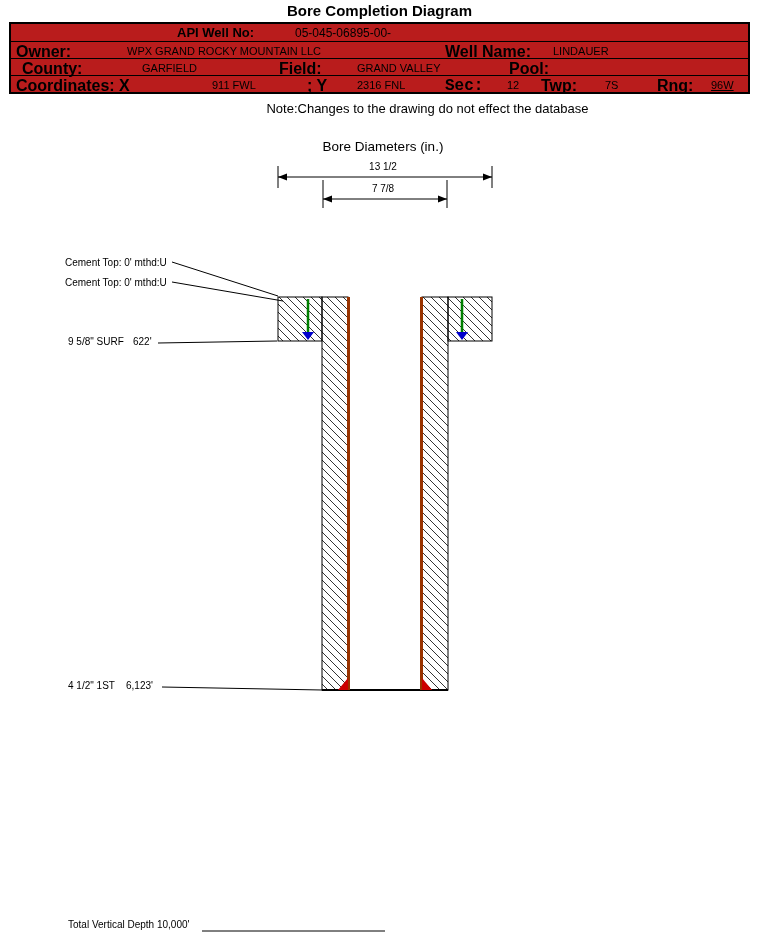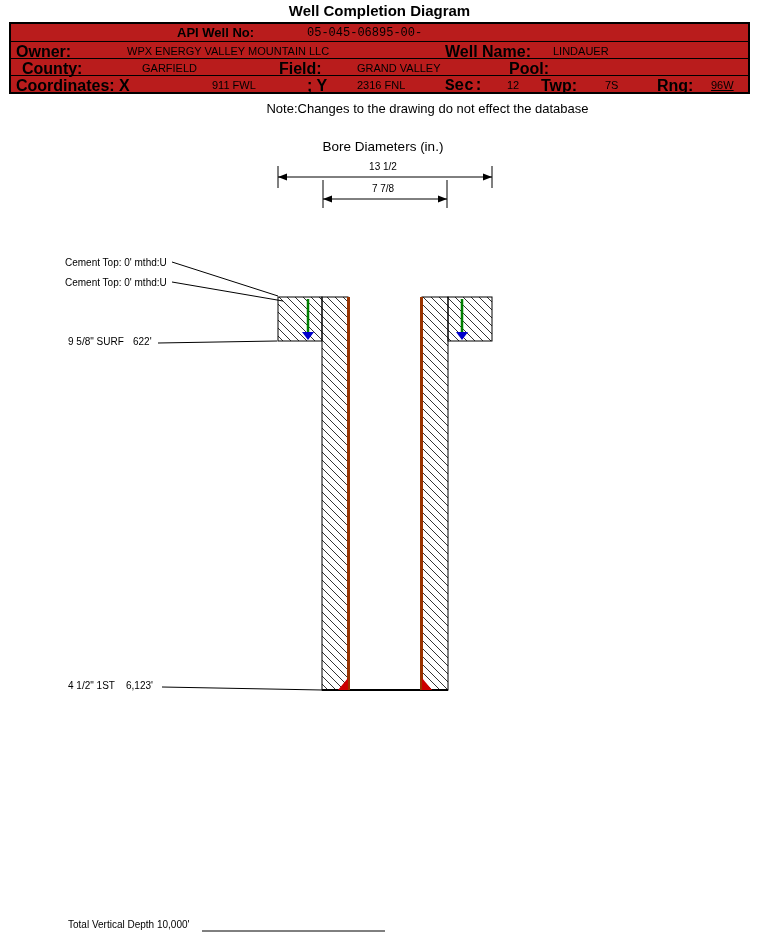--- a/index.html
+++ b/index.html
@@ -17,30 +17,30 @@
   .val { position:absolute; top:3px; font-size:11px; white-space:nowrap; }
   .note { position:absolute; top:101px; left:0; width:100%; text-align:center; font-size:13px;margin-left:48px; }
   svg.diagram { position:absolute; top:130px; left:0; }
   svg text { font-family:"Liberation Sans", sans-serif; fill:#000; }
 </style>
 </head>
 <body>
 
 <div class="page">
 
-  <div class="doc-title">Well Completion Diagram</div>
+  <div class="doc-title">Bore Completion Diagram</div>
 
   <div class="info-table">
     <div class="info-row">
       <span class="lbl" style="left:166px; font-size:13px;">API Well No:</span>
-      <span class="val" style="left:296px; font-size:12px; top:2px;font-family:Liberation Mono, monospace;">05-045-06895-00-</span>
+      <span class="val" style="left:284px; font-size:12px; top:2px;">05-045-06895-00-</span>
     </div>
     <div class="info-row">
       <span class="lbl" style="left:5px;">Owner:</span>
-      <span class="val" style="left:116px;">WPX ENERGY VALLEY MOUNTAIN LLC</span>
+      <span class="val" style="left:116px;">WPX GRAND ROCKY MOUNTAIN LLC</span>
       <span class="lbl" style="left:434px;">Well Name:</span>
       <span class="val" style="left:542px;">LINDAUER</span>
     </div>
     <div class="info-row">
       <span class="lbl" style="left:11px;">County:</span>
       <span class="val" style="left:131px;">GARFIELD</span>
       <span class="lbl" style="left:268px;">Field:</span>
       <span class="val" style="left:346px;">GRAND VALLEY</span>
       <span class="lbl" style="left:498px;">Pool:</span>
       <span class="val" style="left:570px;"></span>

